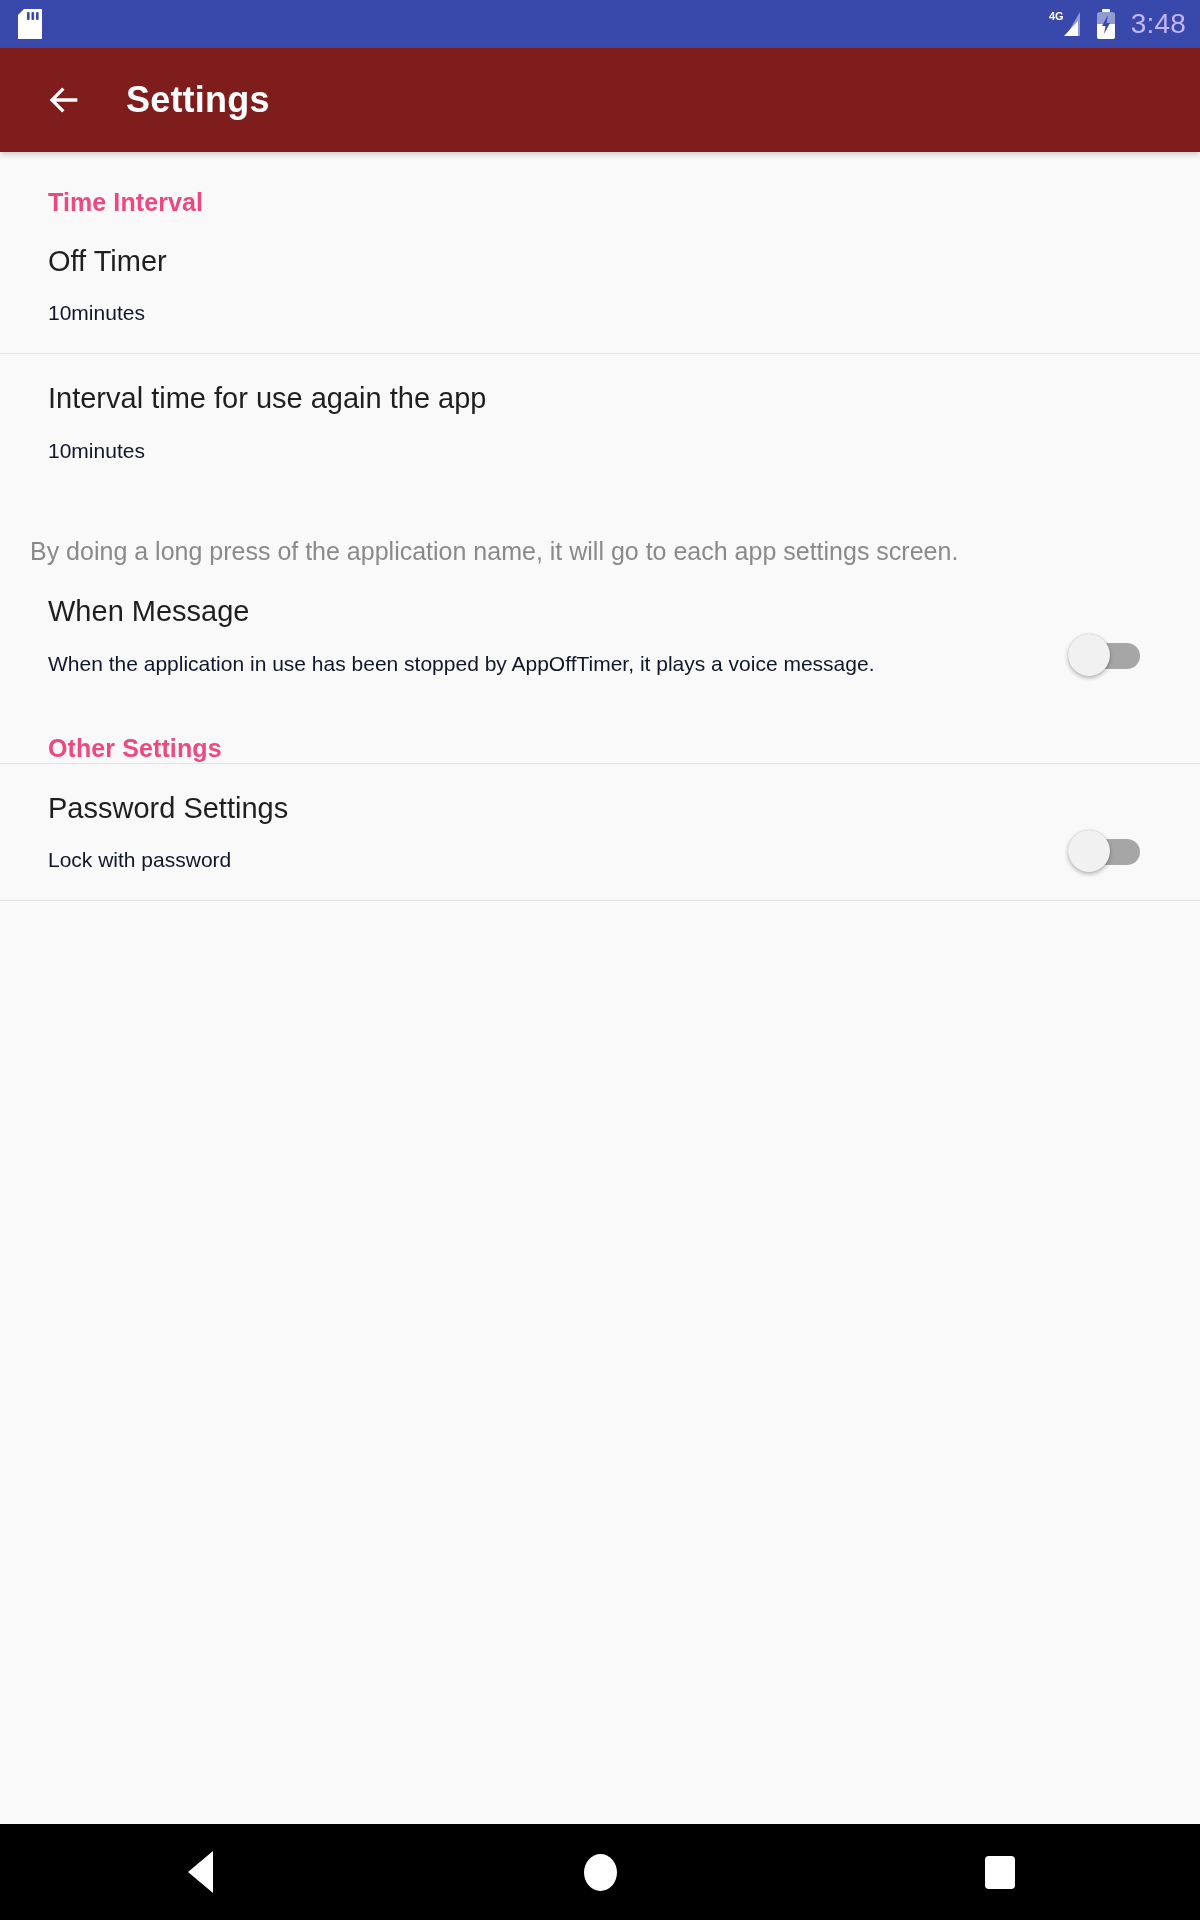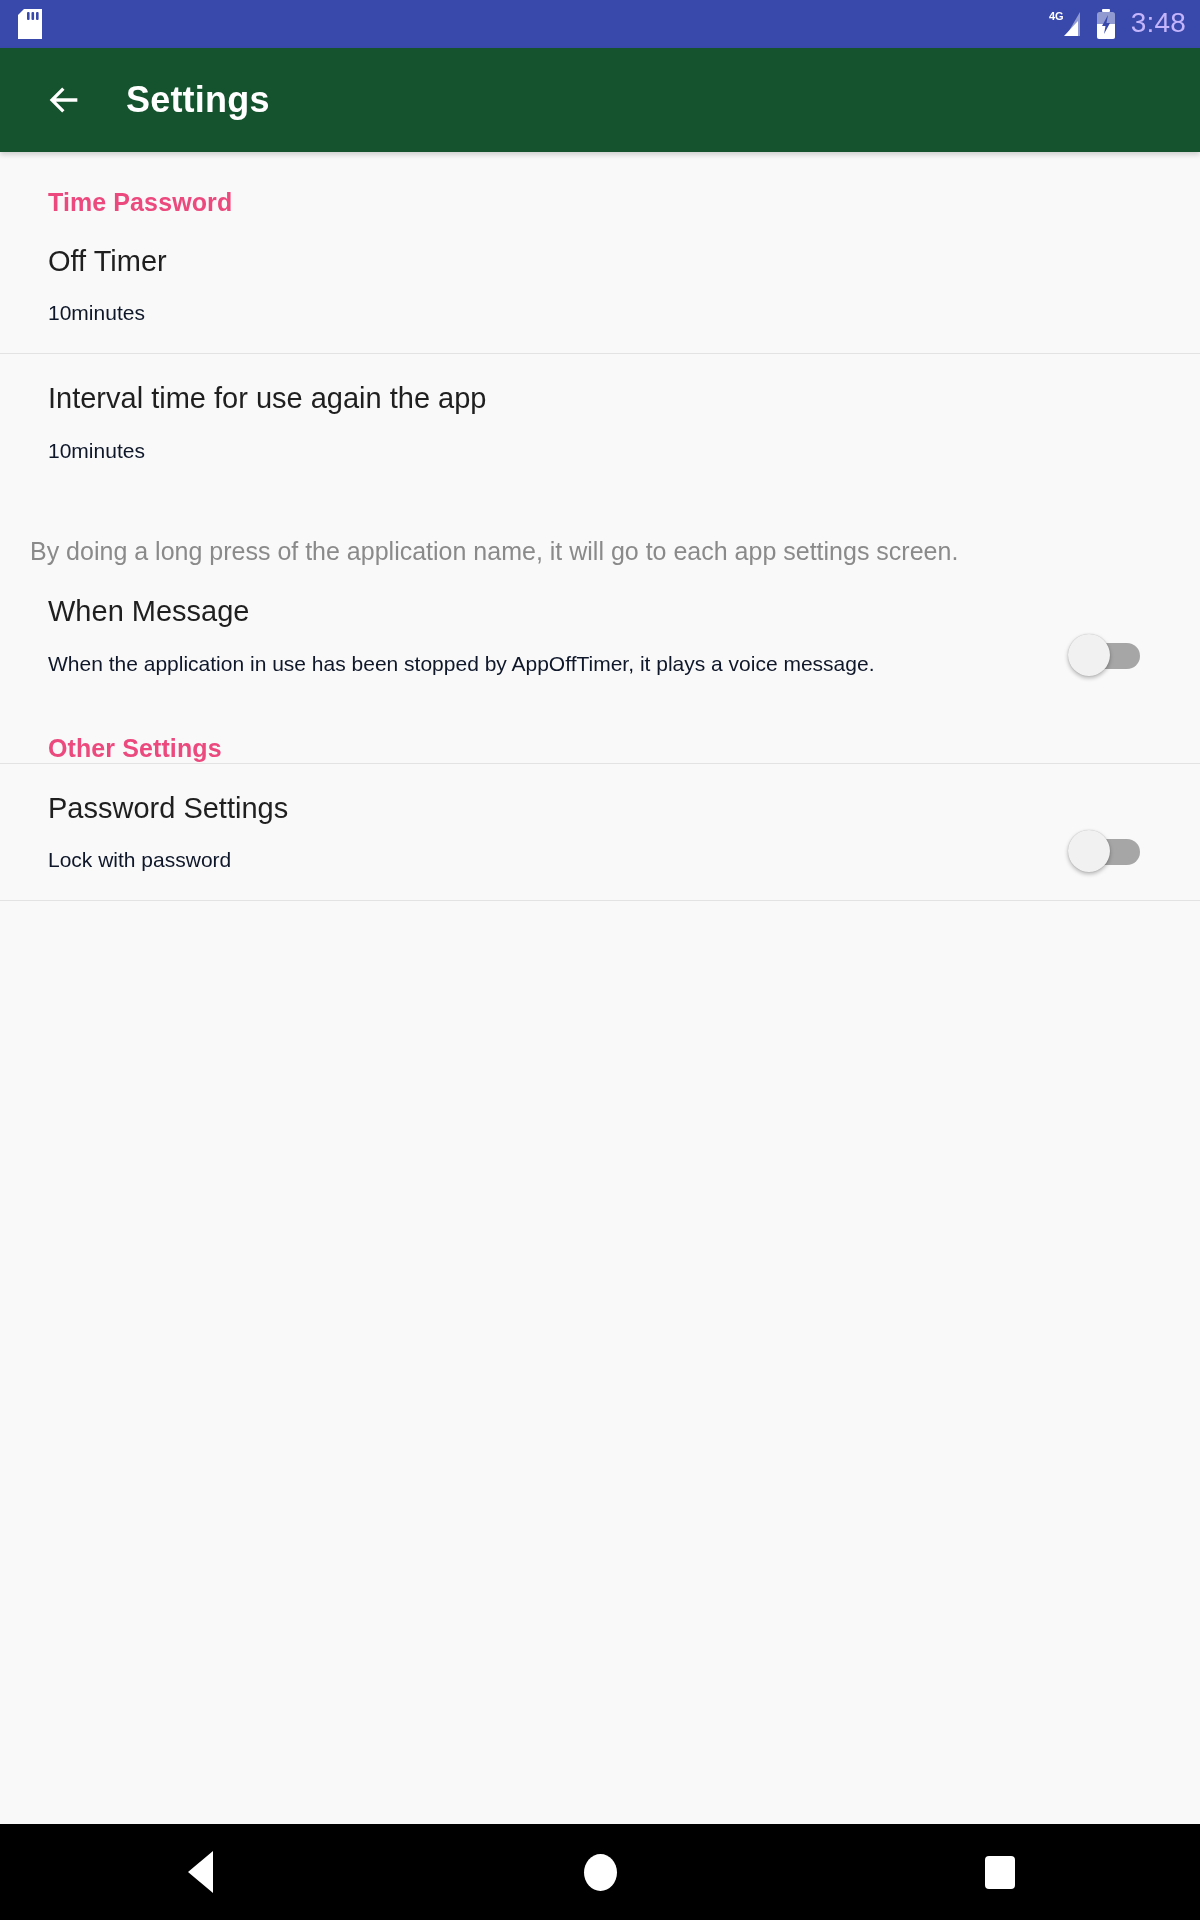--- a/index.html
+++ b/index.html
@@ -28,37 +28,37 @@
     height: 48px;
     background: #3949ab;
     display: flex;
     align-items: center;
     justify-content: space-between;
     padding: 0 14px 0 18px;
     box-sizing: border-box;
     flex: 0 0 auto;
   }
   .status-left { display: flex; align-items: center; gap: 10px; }
-  .status-right { display: flex; align-items: flex-start; gap: 12px; }
+  .status-right { display: flex; align-items: center; gap: 12px; }
   .sd-icon { width: 24px; height: 30px; display: block; }
   .signal-icon { width: 34px; height: 30px; display: block; }
   .battery-icon { width: 22px; height: 30px; display: block; }
   .clock {
     color: #c4b5fd;
     font-size: 28px;
     font-weight: 500;
     letter-spacing: 0.2px;
     line-height: 1;
     padding-left: 2px;
   }
 
   
   .app-bar {
     height: 104px;
-    background: #14532d;
+    background: #7f1d1d;
     display: flex;
     align-items: center;
     padding-left: 44px;
     box-sizing: border-box;
     flex: 0 0 auto;
     box-shadow: 0 3px 5px rgba(0,0,0,0.16);
     position: relative;
     z-index: 5;
   }
   .back-arrow { width: 40px; height: 40px; display: block; cursor: pointer; }
@@ -218,21 +218,21 @@
 
   <div class="app-bar">
     <svg class="back-arrow" viewBox="0 0 24 24">
       <path d="M20 11 H7.2 l5.1 -5.1 -1.4 -1.4 L3.4 12 l7.5 7.5 1.4 -1.4 -5.1 -5.1 H20 Z" fill="#ffffff"></path>
     </svg>
     <span class="app-bar-title">Settings</span>
   </div>
 
   <div class="content">
 
-    <div class="section-header sh-time">Time Password</div>
+    <div class="section-header sh-time">Time Interval</div>
 
     <div class="pref-row">
       <div class="pref-text">
         <div class="pref-title">Off Timer</div>
         <div class="pref-summary">10minutes</div>
       </div>
     </div>
 
     <div class="divider"></div>
 

